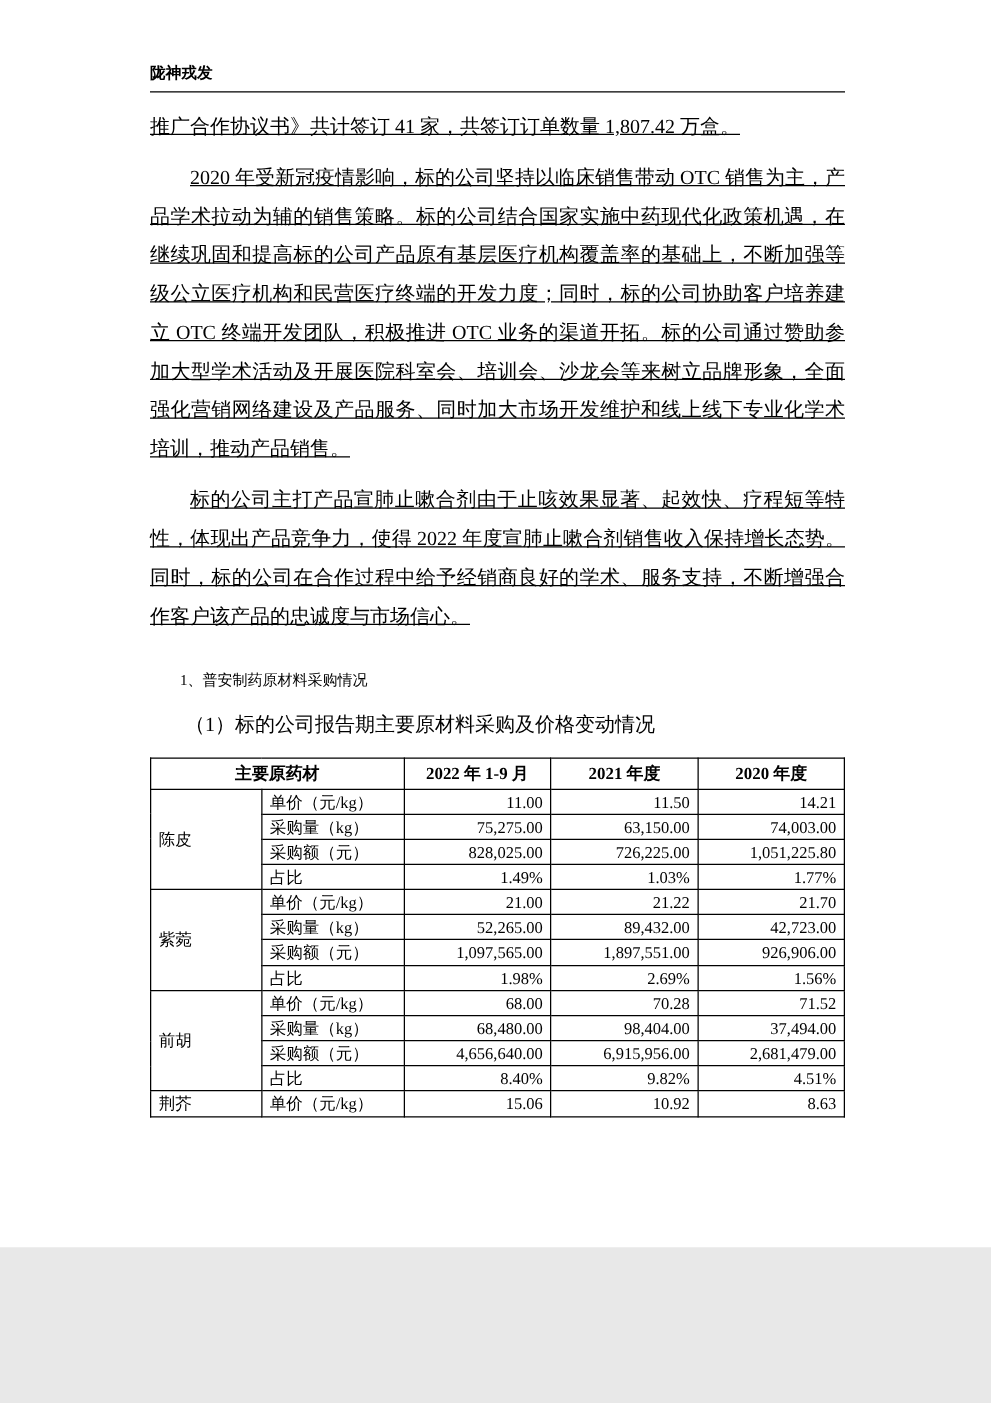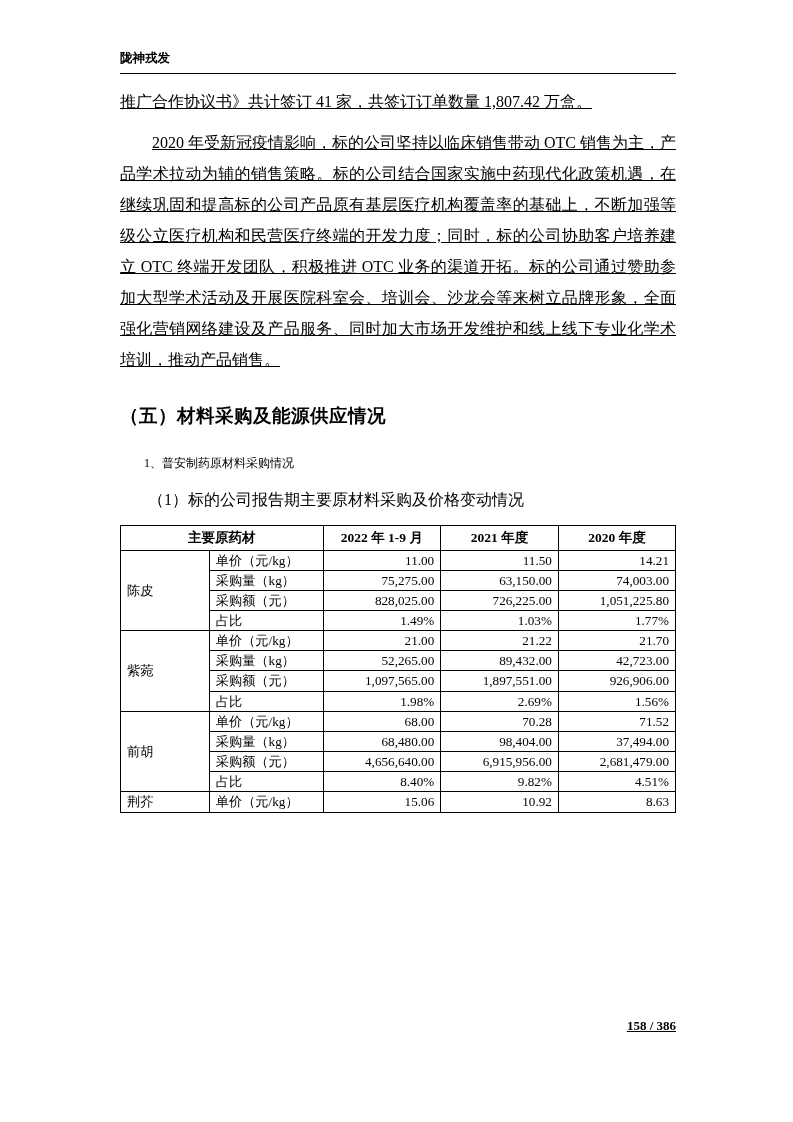--- a/index.html
+++ b/index.html
@@ -1,21 +1,21 @@
 <!DOCTYPE html>
 <html><head>
 <meta charset="utf-8">
 <style>
   * { margin: 0; padding: 0; box-sizing: border-box; }
   html, body { background: #e8e8e8; }
   body { font-family: "Liberation Serif", "DejaVu Serif", serif; color: #000; }
   .page {
     position: relative;
     width: 793px;
-    height: 1122px;
+    height: 998px;
     margin: 0 auto;
     background: #ffffff;
     overflow: hidden;
   }
   .doc-header {
     position: absolute;
     top: 50px;
     left: 120px;
     width: 556px;
     display: flex;
@@ -101,22 +101,22 @@
 
 <div class="page">
 
   <header class="doc-header">
     <span class="hdr-left">陇神戎发</span>
   </header>
 
   <main class="content">
     <p class="para no-indent">推广合作协议书》共计签订 41 家，共签订订单数量 1,807.42 万盒。</p>
     <p class="para">2020 年受新冠疫情影响，标的公司坚持以临床销售带动 OTC 销售为主，产品学术拉动为辅的销售策略。标的公司结合国家实施中药现代化政策机遇，在继续巩固和提高标的公司产品原有基层医疗机构覆盖率的基础上，不断加强等级公立医疗机构和民营医疗终端的开发力度；同时，标的公司协助客户培养建立 OTC 终端开发团队，积极推进 OTC 业务的渠道开拓。标的公司通过赞助参加大型学术活动及开展医院科室会、培训会、沙龙会等来树立品牌形象，全面强化营销网络建设及产品服务、同时加大市场开发维护和线上线下专业化学术培训，推动产品销售。</p>
-
-    <h2 class="section-heading">（五）材料采购及能源供应情况</h2>
+    <p class="para">标的公司主打产品宣肺止嗽合剂由于止咳效果显著、起效快、疗程短等特性，体现出产品竞争力，使得 2022 年度宣肺止嗽合剂销售收入保持增长态势。同时，标的公司在合作过程中给予经销商良好的学术、服务支持，不断增强合作客户该产品的忠诚度与市场信心。</p>
+
     <p class="sub-heading">1、普安制药原材料采购情况</p>
     <p class="sub-heading2">（1）标的公司报告期主要原材料采购及价格变动情况</p>
 
     <table class="data-table">
       <colgroup>
         <col style="width:16%">
         <col style="width:20.5%">
         <col style="width:21.2%">
         <col style="width:21.2%">
         <col style="width:21.1%">

